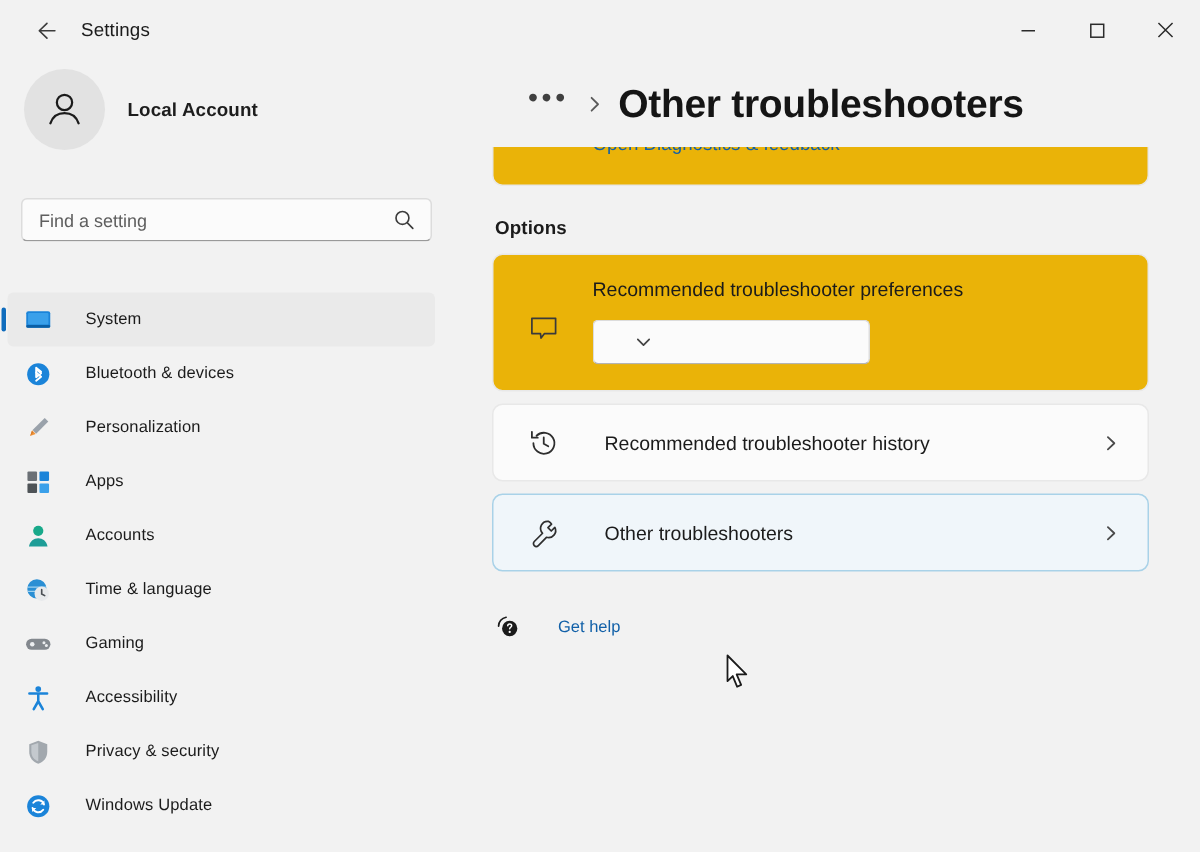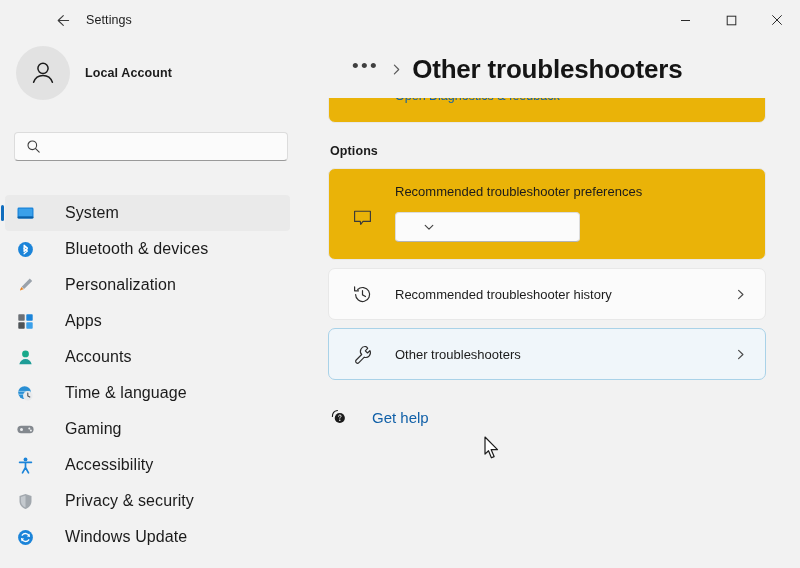--- a/index.html
+++ b/index.html
@@ -19,21 +19,20 @@
 
   
   .titlebar {
     height: 40px;
     flex: 0 0 40px;
     display: flex;
     align-items: center;
     background: #f2f2f2;
     position: relative;
     z-index: 30;
-    margin-left: 32px;
   }
   .back-btn {
     width: 34px; height: 30px;
     margin-left: 12px;
     display: flex; align-items: center; justify-content: center;
     border-radius: 4px;
     color: #3b3b3b;
   }
   .back-btn svg { display:block; }
   .app-title {
@@ -144,22 +143,22 @@
     border-radius: 2px;
     background: #0f6cbd;
   }
   .nav-icon {
     width: 22px; height: 22px;
     flex: 0 0 22px;
     display: flex; align-items: center; justify-content: center;
   }
   .nav-icon svg { display: block; }
   .nav-label {
-    margin-left: 29px;
-    font-size: 16px;
+    margin-left: 21px;
+    font-size: 11px;
     color: #1b1b1b;
     letter-spacing: .1px;
     white-space: nowrap;
   }
 
   
   .main {
     flex: 1 1 auto;
     position: relative;
     background: #f2f2f2;
@@ -304,20 +303,21 @@
   
   .row {
     margin-top: 8px;
     height: 52px;
     display: flex;
     align-items: center;
     padding: 0 18px 0 18px;
     background: #fbfbfb;
     border: 1px solid #e8e8e8;
     border-radius: 7px;
+    gap: 8px;
   }
   .row.hovered {
     background: #f0f6fa;
     border: 1px solid #a9d2e8;
   }
   .row-icon {
     flex: 0 0 30px;
     display: flex;
     justify-content: center;
     color: #2e2e2e;
@@ -341,21 +341,21 @@
   }
   .flink + .flink { margin-top: 6px; }
   .flink-icon {
     flex: 0 0 26px;
     display: flex;
     justify-content: flex-start;
     color: #1b1b1b;
   }
   .flink-text {
     margin-left: 16px;
-    font-size: 15px;
+    font-size: 11px;
     color: #1160a8;
     white-space: nowrap;
   }
 
   
   .cursor {
     position: absolute;
     left: 484px; top: 436px;
     z-index: 60;
     pointer-events: none;
@@ -404,20 +404,21 @@
             <path d="M7.6 26.2c1.5-4.4 5-6.8 9.4-6.8s7.9 2.4 9.4 6.8" stroke="#1b1b1b" stroke-width="1.5" stroke-linecap="round"></path>
           </svg>
         </div>
         <div class="acct-text">
           <div class="acct-name">Local Account</div>
         </div>
       </div>
 
       <div class="search-wrap">
         <div class="search-box">
+          <input class="search-input" type="text" placeholder="Find a setting" style="">
           <span class="search-icon">
             <svg width="15" height="15" viewBox="0 0 15 15" fill="none">
               <circle cx="6.3" cy="6.3" r="4.3" stroke="#3c3c3c" stroke-width="1.1"></circle>
               <path d="M9.6 9.6l3.6 3.6" stroke="#3c3c3c" stroke-width="1.1" stroke-linecap="round"></path>
             </svg>
           </span>
         </div>
       </div>
 
       <div class="nav">

